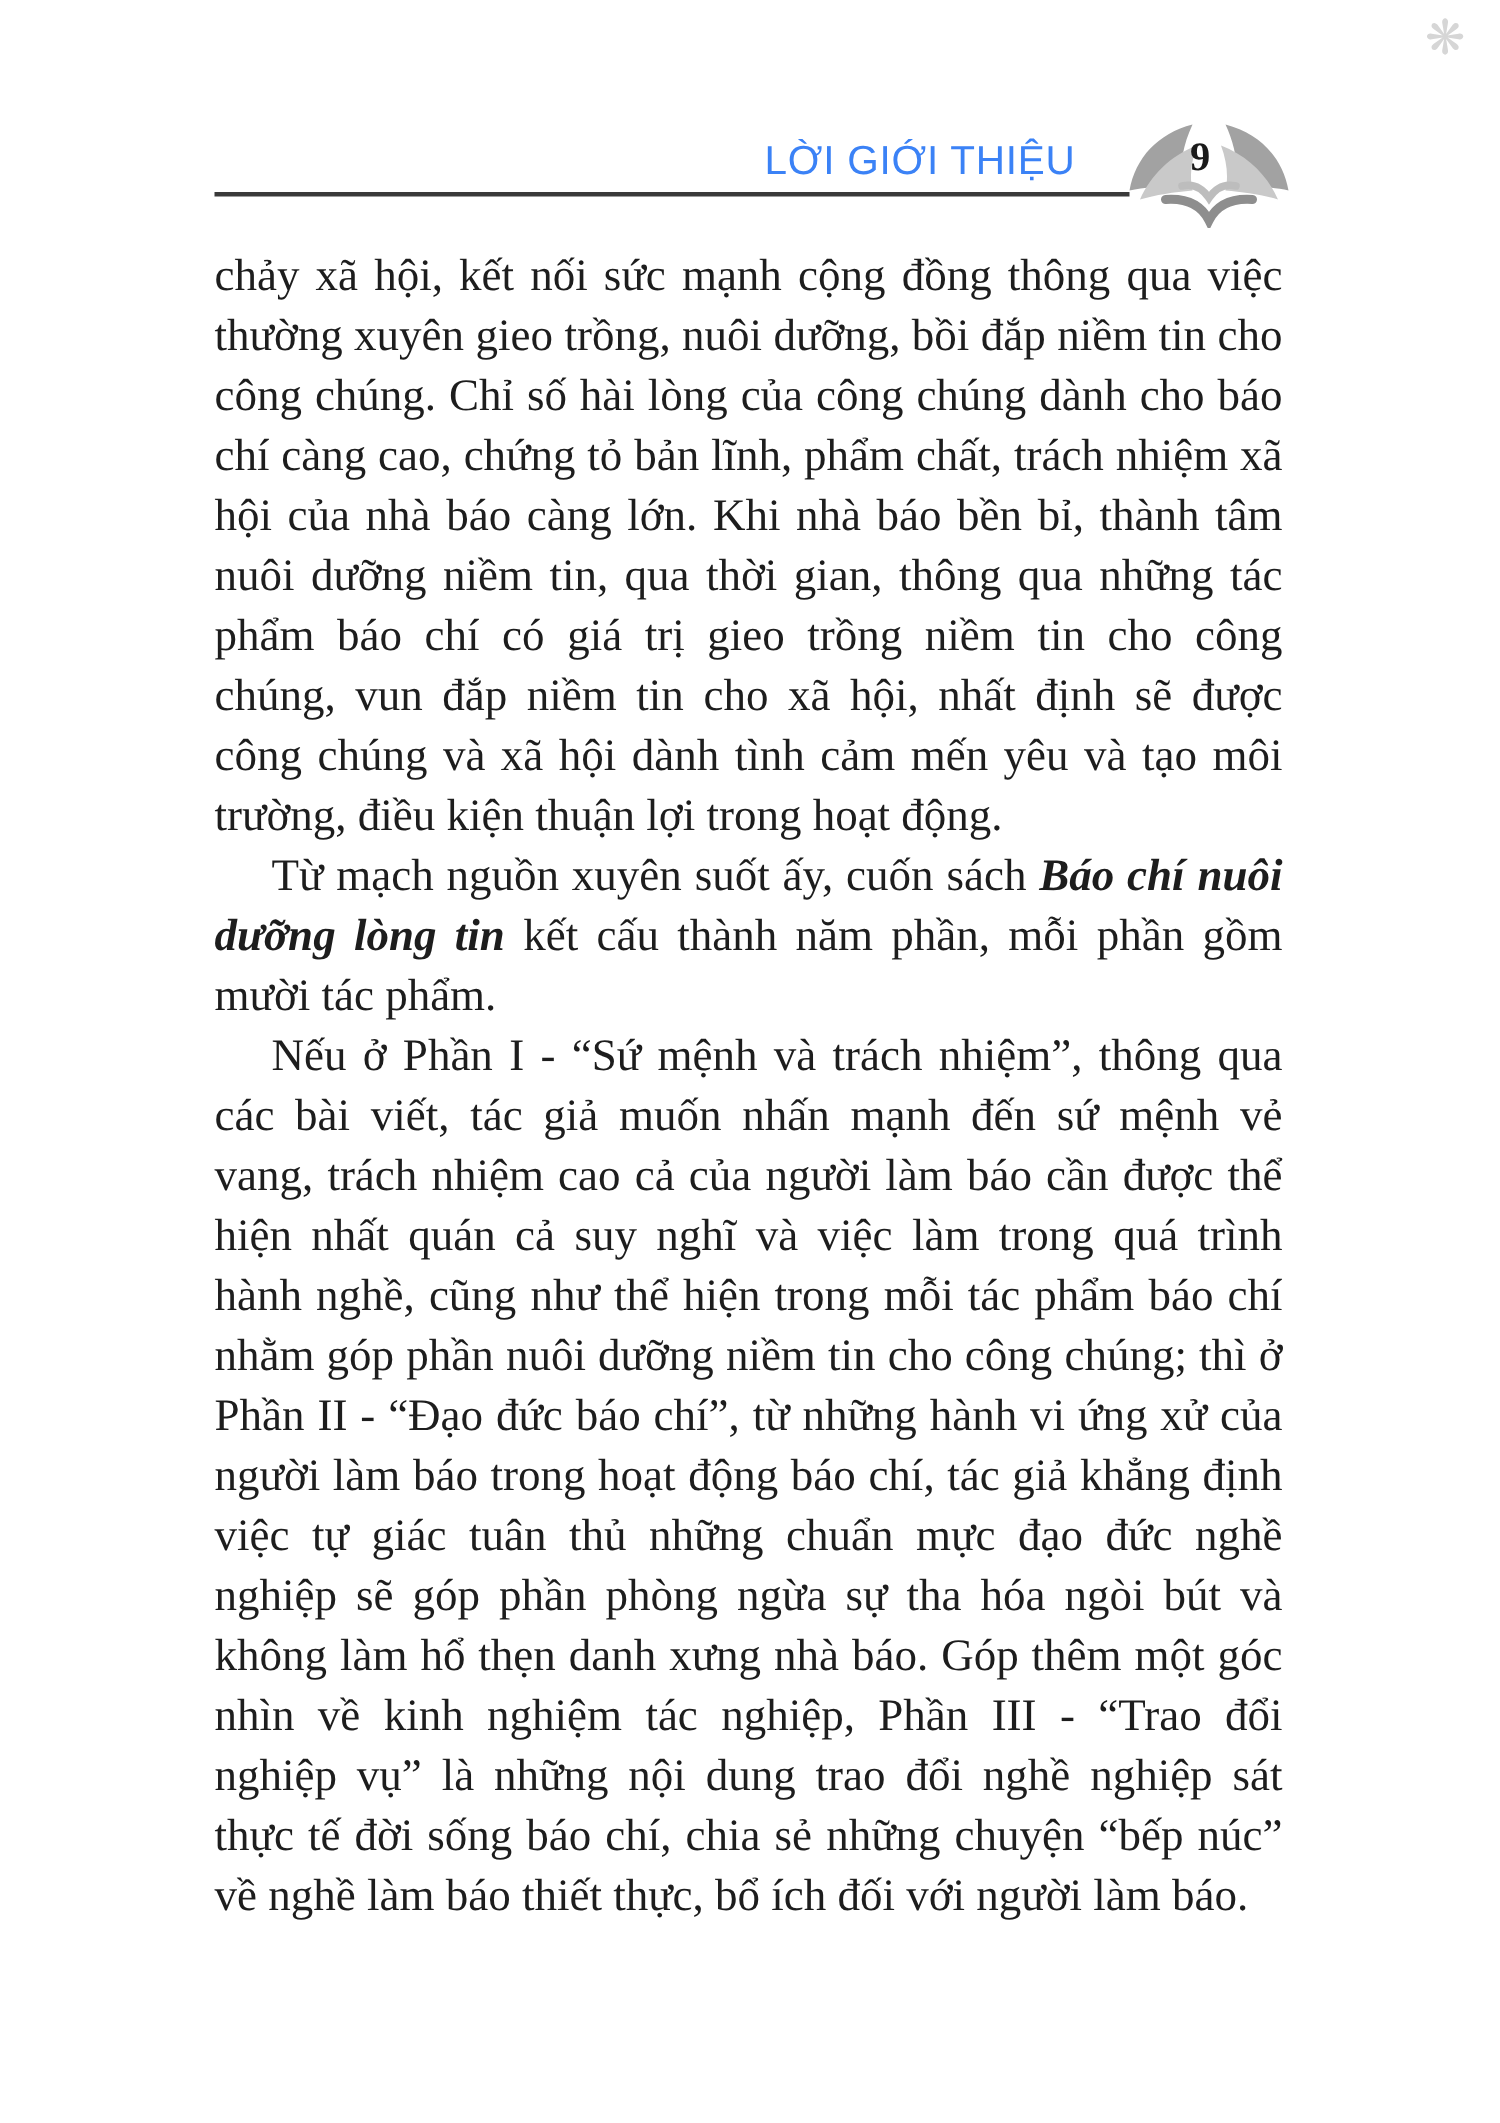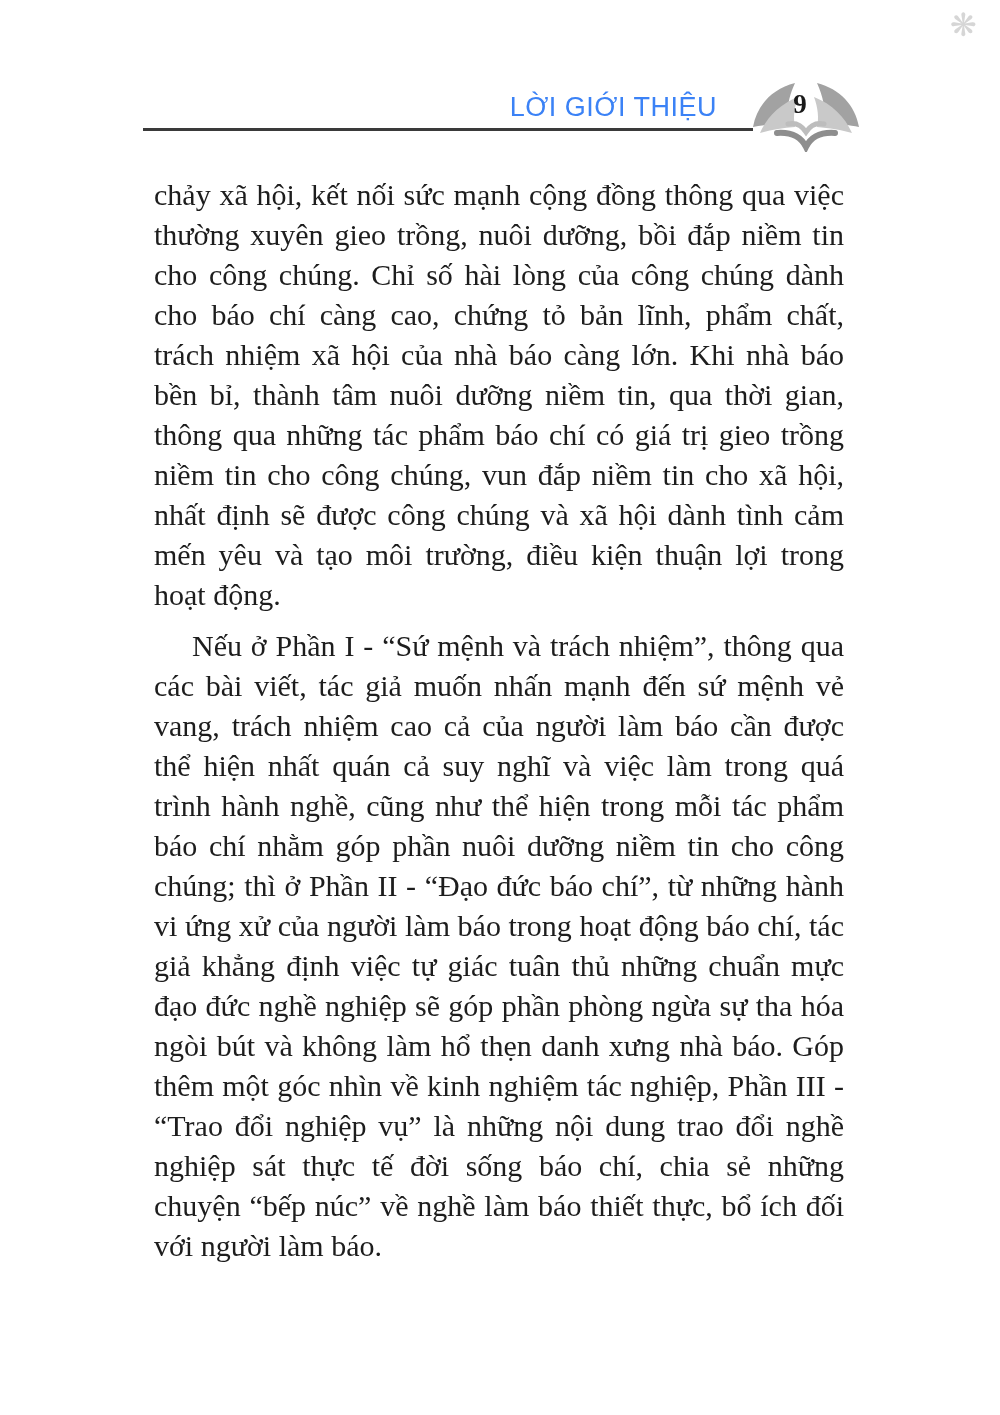--- a/index.html
+++ b/index.html
@@ -67,21 +67,21 @@
     position: absolute;
     left: 143px;
     top: 164px;
     width: 712px;
     font-size: 30px;
     line-height: 40px;
     color: #1d1d1d;
     text-align: justify;
   }
   .body-text p {
-    margin: 11px;
+    margin: 0;
     padding: 0;
   }
   .body-text p.indent {
     text-indent: 38px;
   }
   .run-bold-italic {
     font-weight: bold;
     font-style: italic;
   }
 </style>
@@ -109,16 +109,17 @@
 
       <path d="M38,44 C46,42 52,46 56,52 C60,46 66,42 74,44" fill="none" stroke="#bdbdbd" stroke-width="5" stroke-linecap="round"></path>
 
       <path d="M27,53 C41,52 51,57 56,67 C61,57 71,52 85,53" fill="none" stroke="#8e8e8e" stroke-width="6" stroke-linecap="round"></path>
       <text class="page-num" x="50" y="33" text-anchor="middle">9</text>
     </svg>
   </header>
 
   <main class="body-text" id="paragraphs">
       <p class=""><span>chảy xã hội, kết nối sức mạnh cộng đồng thông qua việc thường xuyên gieo trồng, nuôi dưỡng, bồi đắp niềm tin cho công chúng. Chỉ số hài lòng của công chúng dành cho báo chí càng cao, chứng tỏ bản lĩnh, phẩm chất, trách nhiệm xã hội của nhà báo càng lớn. Khi nhà báo bền bỉ, thành tâm nuôi dưỡng niềm tin, qua thời gian, thông qua những tác phẩm báo chí có giá trị gieo trồng niềm tin cho công chúng, vun đắp niềm tin cho xã hội, nhất định sẽ được công chúng và xã hội dành tình cảm mến yêu và tạo môi trường, điều kiện thuận lợi trong hoạt động.</span></p>
+      <p class="indent"><span>Từ mạch nguồn xuyên suốt ấy, cuốn sách </span><span class="run-bold-italic">Báo chí nuôi dưỡng lòng tin</span><span> kết cấu thành năm phần, mỗi phần gồm mười tác phẩm.</span></p>
       <p class="indent"><span>Nếu ở Phần I - “Sứ mệnh và trách nhiệm”, thông qua các bài viết, tác giả muốn nhấn mạnh đến sứ mệnh vẻ vang, trách nhiệm cao cả của người làm báo cần được thể hiện nhất quán cả suy nghĩ và việc làm trong quá trình hành nghề, cũng như thể hiện trong mỗi tác phẩm báo chí nhằm góp phần nuôi dưỡng niềm tin cho công chúng; thì ở Phần II - “Đạo đức báo chí”, từ những hành vi ứng xử của người làm báo trong hoạt động báo chí, tác giả khẳng định việc tự giác tuân thủ những chuẩn mực đạo đức nghề nghiệp sẽ góp phần phòng ngừa sự tha hóa ngòi bút và không làm hổ thẹn danh xưng nhà báo. Góp thêm một góc nhìn về kinh nghiệm tác nghiệp, Phần III - “Trao đổi nghiệp vụ” là những nội dung trao đổi nghề nghiệp sát thực tế đời sống báo chí, chia sẻ những chuyện “bếp núc” về nghề làm báo thiết thực, bổ ích đối với người làm báo.</span></p>
     </main>
 
 </div>
 
 </body></html>

